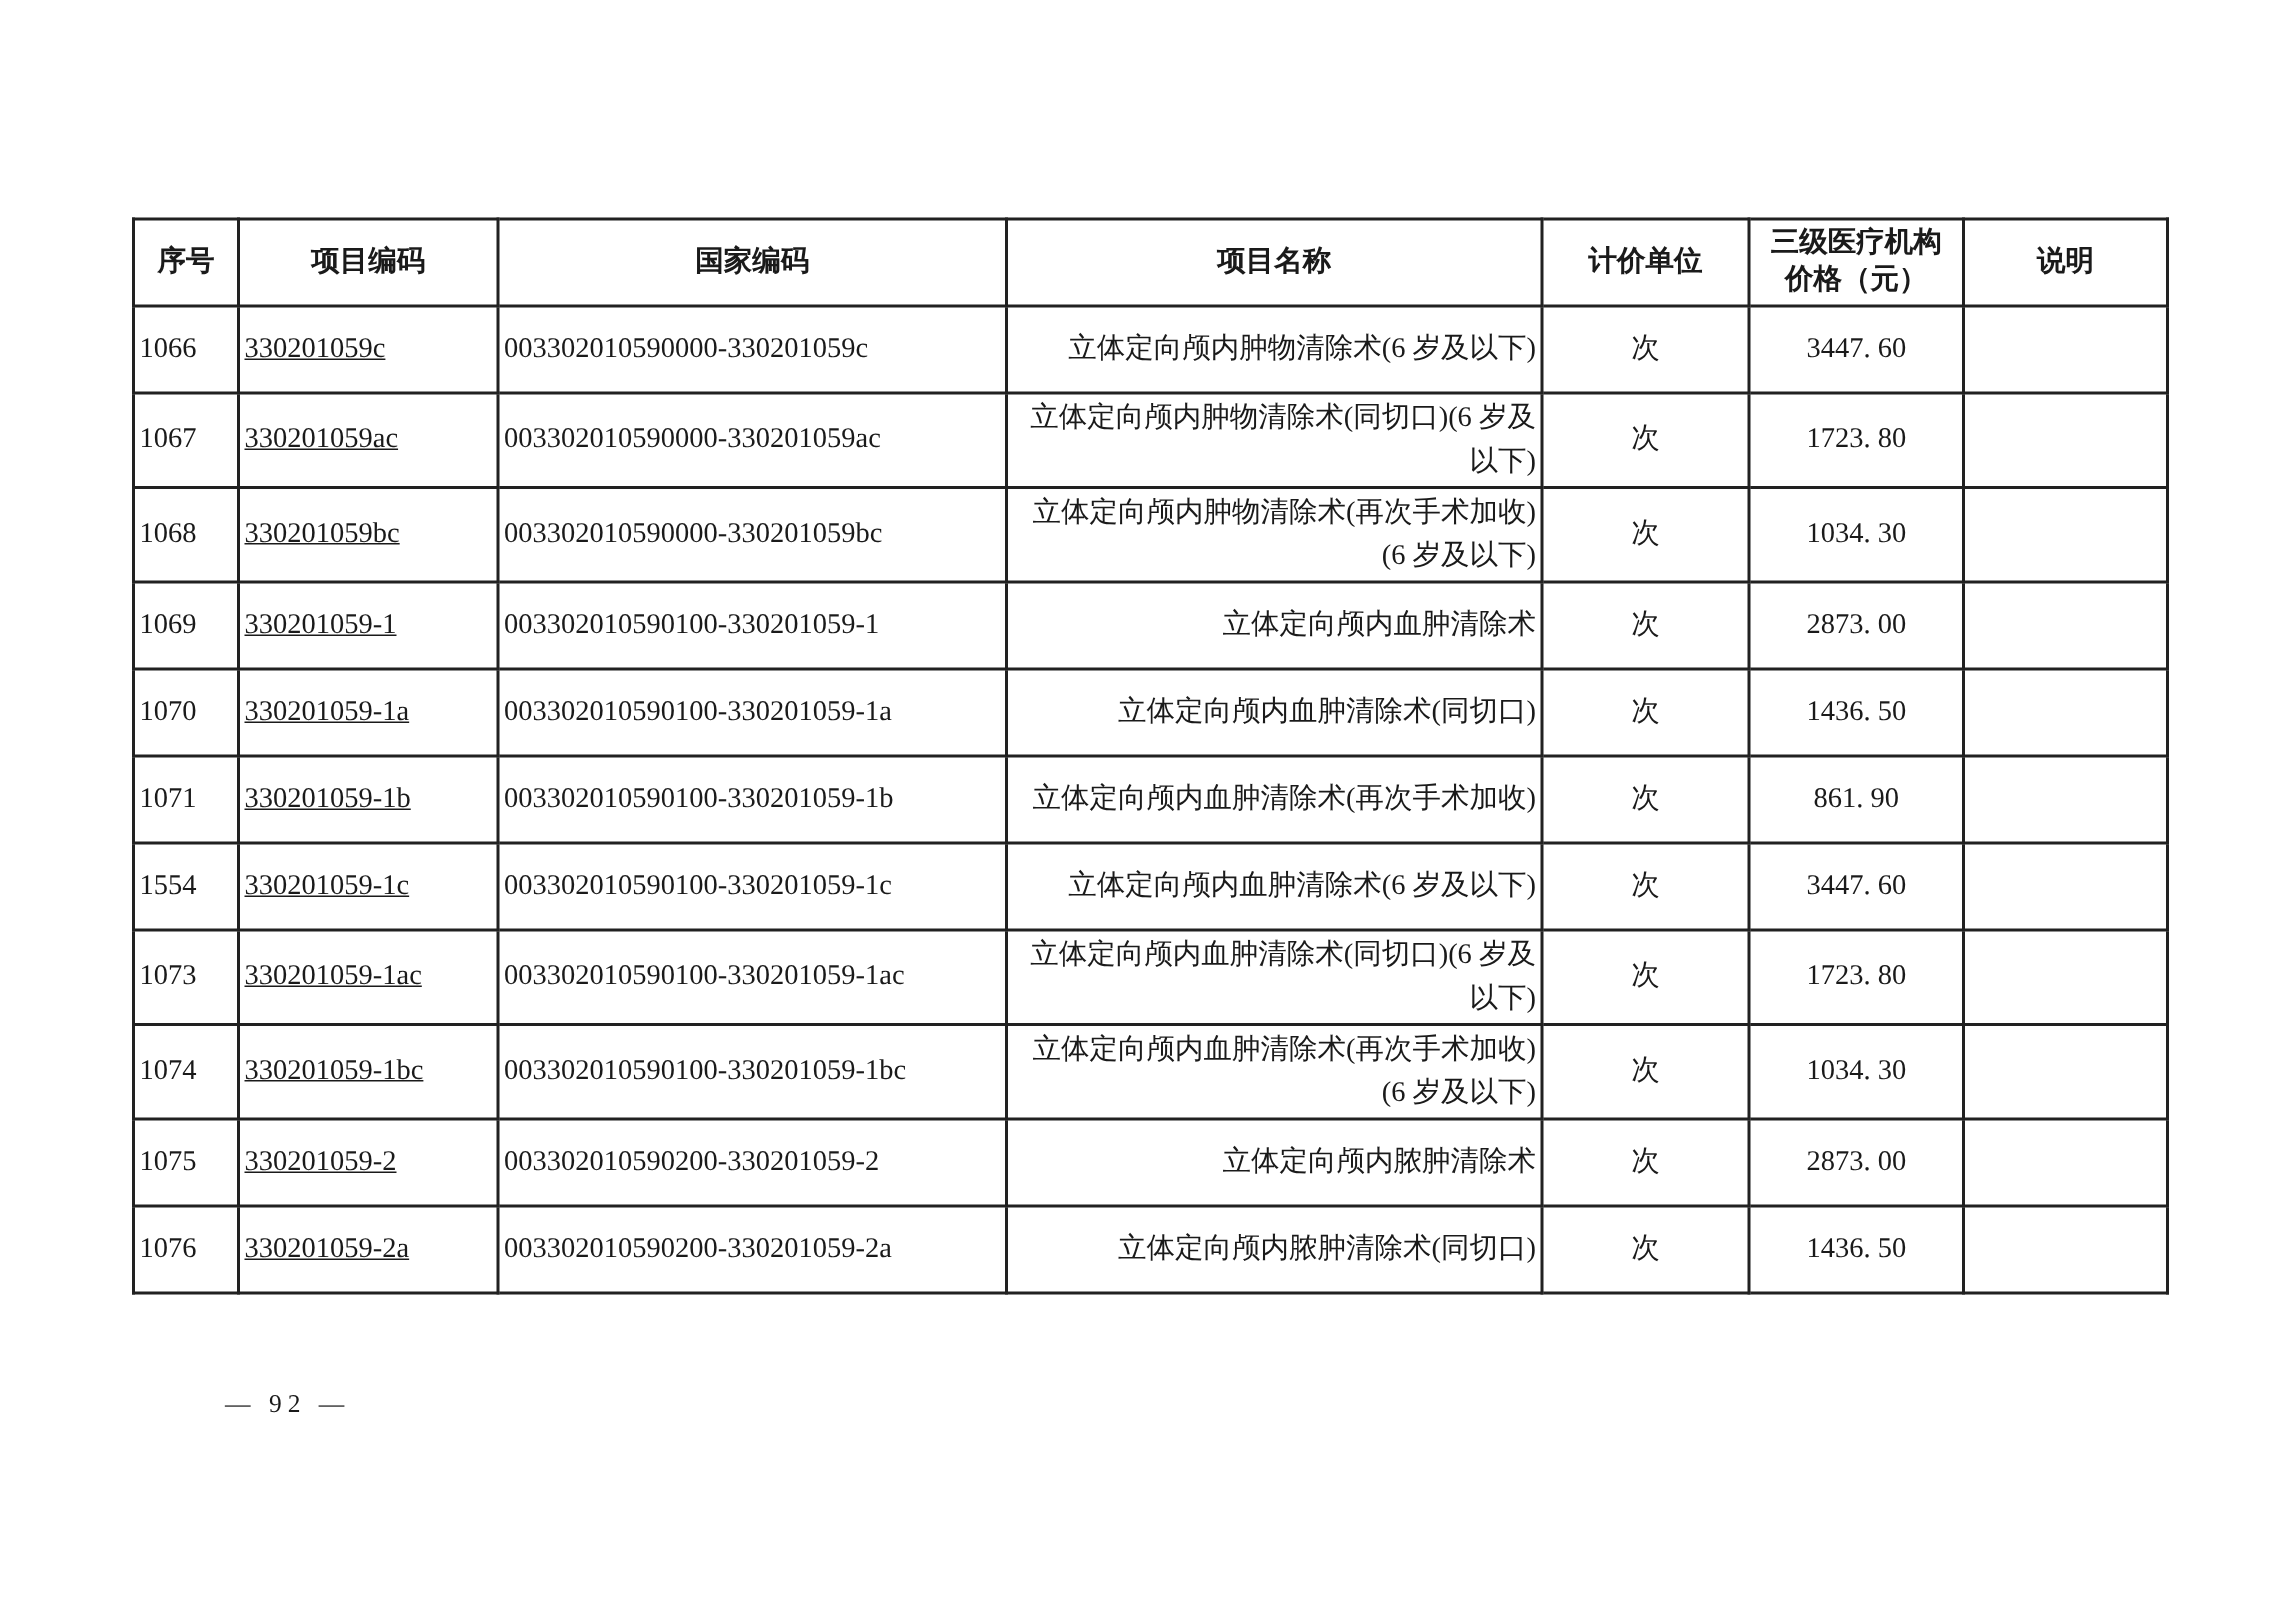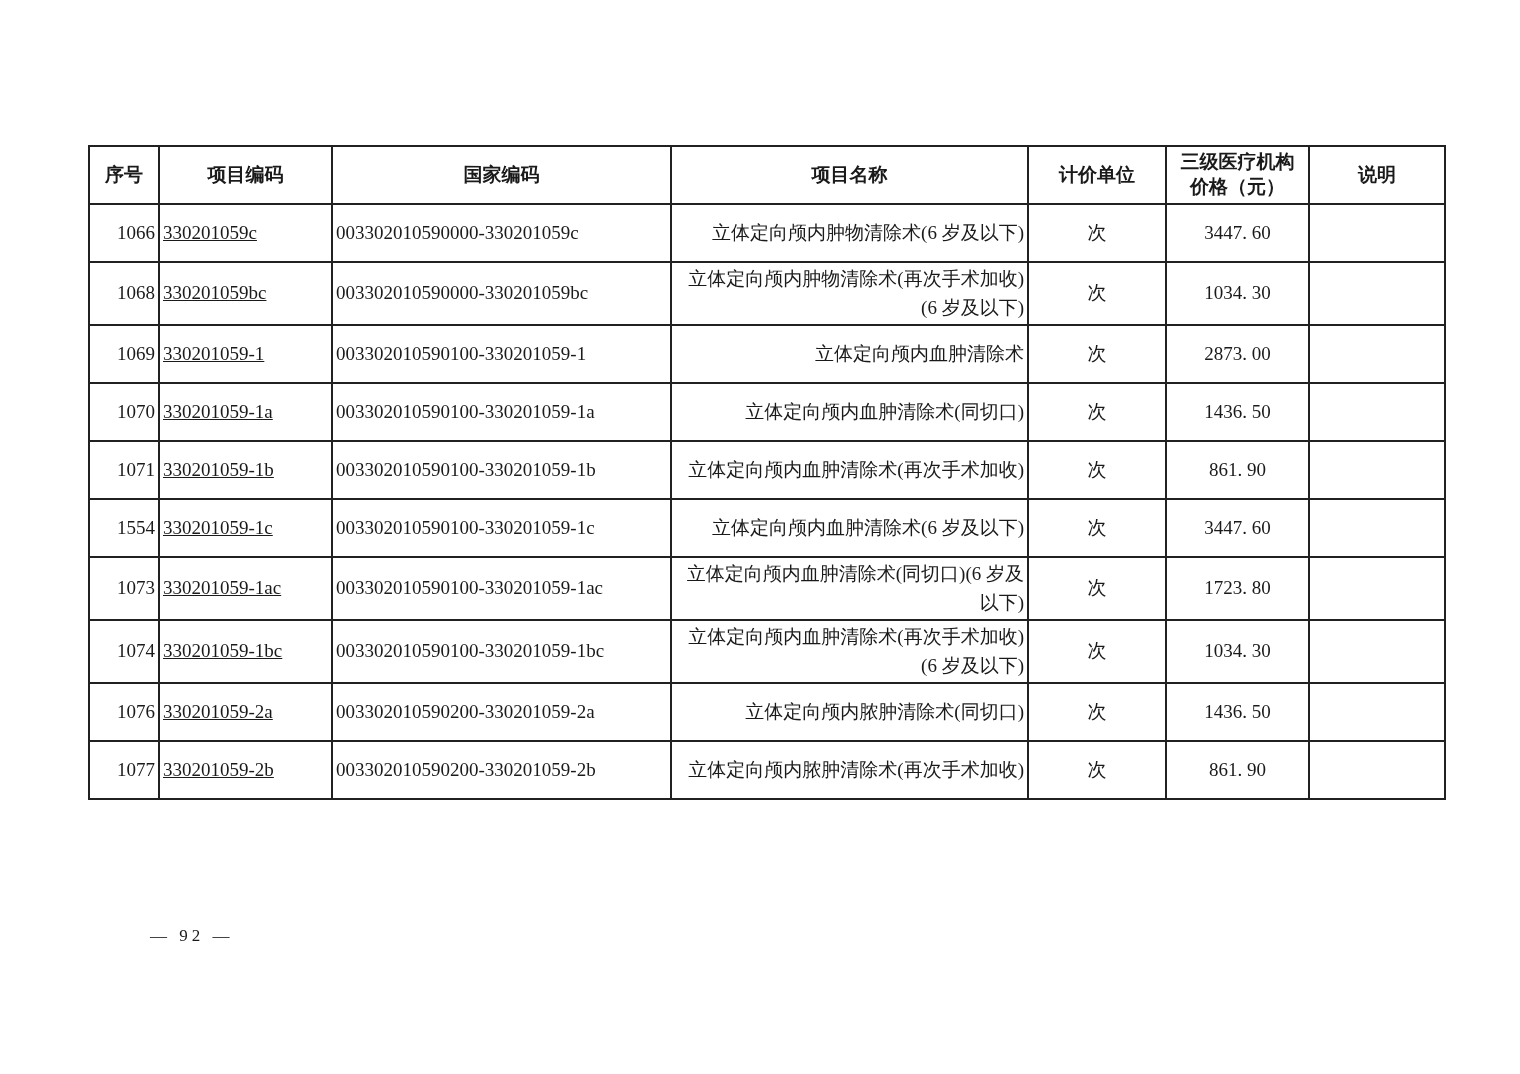--- a/index.html
+++ b/index.html
@@ -55,21 +55,21 @@
   }
   
   col.c-seq           { width: 70px;  }
   col.c-item_code     { width: 173px; }
   col.c-national_code { width: 339px; }
   col.c-item_name     { width: 357px; }
   col.c-unit          { width: 138px; }
   col.c-price         { width: 143px; }
   col.c-note          { width: 136px; }
   
-  td.col-seq           { text-align: right; }
+  td.col-seq           { text-align: left; }
   td.col-item_code     { text-align: left; text-decoration: underline; }
   td.col-national_code { text-align: left; margin-top: 12px; }
   td.col-item_name     { text-align: right; }
   td.col-unit          { text-align: center; }
   td.col-price         { text-align: center; }
   td.col-note          { text-align: center; }
   .footer-page-number {
     position: absolute;
     left: 150px;
     top: 926px;
@@ -125,20 +125,29 @@
           <tr>
             <td class="col-seq">1066</td>
             <td class="col-item_code">330201059c</td>
             <td class="col-national_code">003302010590000-330201059c</td>
             <td class="col-item_name">立体定向颅内肿物清除术(6 岁及以下)</td>
             <td class="col-unit">次</td>
             <td class="col-price">3447. 60</td>
             <td class="col-note"></td>
           </tr>
           <tr>
+            <td class="col-seq">1067</td>
+            <td class="col-item_code">330201059ac</td>
+            <td class="col-national_code">003302010590000-330201059ac</td>
+            <td class="col-item_name">立体定向颅内肿物清除术(同切口)(6 岁及以下)</td>
+            <td class="col-unit">次</td>
+            <td class="col-price">1723. 80</td>
+            <td class="col-note"></td>
+          </tr>
+          <tr>
             <td class="col-seq">1068</td>
             <td class="col-item_code">330201059bc</td>
             <td class="col-national_code">003302010590000-330201059bc</td>
             <td class="col-item_name">立体定向颅内肿物清除术(再次手术加收)(6 岁及以下)</td>
             <td class="col-unit">次</td>
             <td class="col-price">1034. 30</td>
             <td class="col-note"></td>
           </tr>
           <tr>
             <td class="col-seq">1069</td>
@@ -188,36 +197,36 @@
           <tr>
             <td class="col-seq">1074</td>
             <td class="col-item_code">330201059-1bc</td>
             <td class="col-national_code">003302010590100-330201059-1bc</td>
             <td class="col-item_name">立体定向颅内血肿清除术(再次手术加收)(6 岁及以下)</td>
             <td class="col-unit">次</td>
             <td class="col-price">1034. 30</td>
             <td class="col-note"></td>
           </tr>
           <tr>
+            <td class="col-seq">1075</td>
+            <td class="col-item_code">330201059-2</td>
+            <td class="col-national_code">003302010590200-330201059-2</td>
+            <td class="col-item_name">立体定向颅内脓肿清除术</td>
+            <td class="col-unit">次</td>
+            <td class="col-price">2873. 00</td>
+            <td class="col-note"></td>
+          </tr>
+          <tr>
             <td class="col-seq">1076</td>
             <td class="col-item_code">330201059-2a</td>
             <td class="col-national_code">003302010590200-330201059-2a</td>
             <td class="col-item_name">立体定向颅内脓肿清除术(同切口)</td>
             <td class="col-unit">次</td>
             <td class="col-price">1436. 50</td>
             <td class="col-note"></td>
           </tr>
-          <tr>
-            <td class="col-seq">1077</td>
-            <td class="col-item_code">330201059-2b</td>
-            <td class="col-national_code">003302010590200-330201059-2b</td>
-            <td class="col-item_name">立体定向颅内脓肿清除术(再次手术加收)</td>
-            <td class="col-unit">次</td>
-            <td class="col-price">861. 90</td>
-            <td class="col-note"></td>
-          </tr>
         </tbody>
     </table>
   </div>
 
   <div class="footer-page-number">— 92 —</div>
 
 </div>
 
 </body></html>

